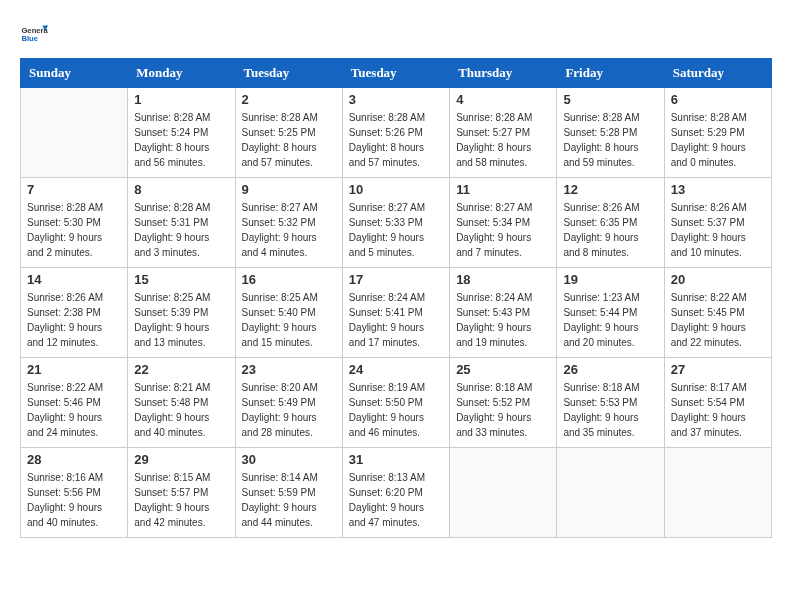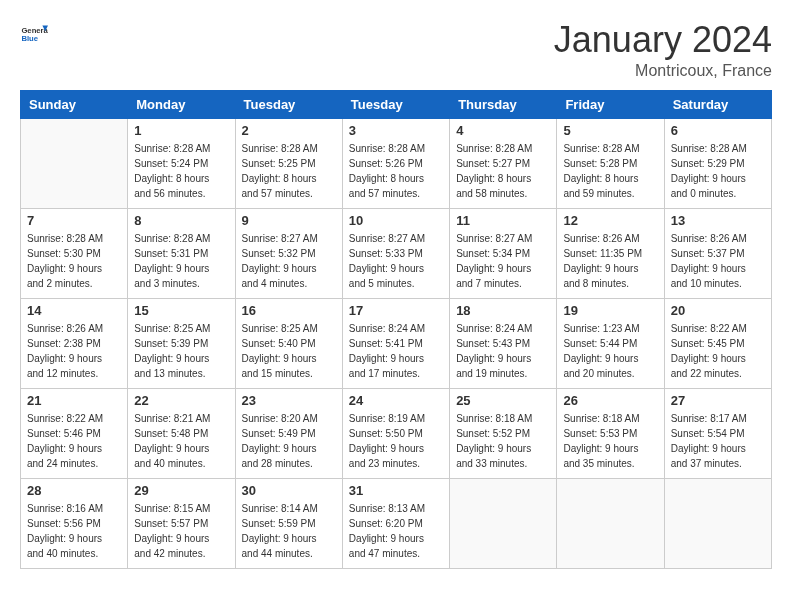--- a/index.html
+++ b/index.html
@@ -45,20 +45,21 @@
       font-size: 11px;
     }
     .calendar th {
       background-color: #1565c0;
       color: #fff;
       text-align: left;
       padding: 6px 8px;
       font-size: 13px;
       font-weight: bold;
       border: 1px solid #1565c0;
+      font-family: Liberation Serif, serif;
     }
     .calendar td {
       border: 1px solid #ccc;
       vertical-align: top;
       padding: 4px 6px;
       width: calc(100% / 7);
       min-height: 80px;
       background: #fff;
     }
     .calendar td.empty {
@@ -84,24 +85,20 @@
 
 <div class="header">
   <div class="logo">
     <svg class="logo-icon" viewBox="0 0 40 40">
       <rect x="0" y="0" width="40" height="40" fill="white"></rect>
       <text x="2" y="18" font-size="11" font-weight="bold" fill="#333" font-family="Arial">General</text>
       <text x="2" y="30" font-size="11" font-weight="bold" fill="#1565c0" font-family="Arial">Blue</text>
       <polygon points="32,8 40,8 36,16" fill="#1565c0"></polygon>
     </svg>
   </div>
-  <div class="title-block">
-    <div class="month-title">January 2024</div>
-    <div class="location">Montricoux, France</div>
-  </div>
 </div>
 
 <table class="calendar">
   <thead>
     <tr>
     <th>Sunday</th>
         <th>Monday</th>
         <th>Tuesday</th>
         <th>Tuesday</th>
         <th>Thursday</th>
@@ -153,21 +150,21 @@
         <td>
           <div class="day-number">10</div>
           <div class="day-info"><span>Sunrise: 8:27 AM</span><br><span>Sunset: 5:33 PM</span><br><span>Daylight: 9 hours</span><br><span>and 5 minutes.</span></div>
         </td>
         <td>
           <div class="day-number">11</div>
           <div class="day-info"><span>Sunrise: 8:27 AM</span><br><span>Sunset: 5:34 PM</span><br><span>Daylight: 9 hours</span><br><span>and 7 minutes.</span></div>
         </td>
         <td>
           <div class="day-number">12</div>
-          <div class="day-info"><span>Sunrise: 8:26 AM</span><br><span>Sunset: 11:35 PM</span><br><span>Daylight: 9 hours</span><br><span>and 8 minutes.</span></div>
+          <div class="day-info"><span>Sunrise: 8:26 AM</span><br><span>Sunset: 6:35 PM</span><br><span>Daylight: 9 hours</span><br><span>and 8 minutes.</span></div>
         </td>
         <td>
           <div class="day-number">13</div>
           <div class="day-info"><span>Sunrise: 8:26 AM</span><br><span>Sunset: 5:37 PM</span><br><span>Daylight: 9 hours</span><br><span>and 10 minutes.</span></div>
         </td>
       </tr>
       <tr class="week-row">
         <td>
           <div class="day-number">14</div>
           <div class="day-info"><span>Sunrise: 8:26 AM</span><br><span>Sunset: 2:38 PM</span><br><span>Daylight: 9 hours</span><br><span>and 12 minutes.</span></div>
@@ -205,21 +202,21 @@
         <td>
           <div class="day-number">22</div>
           <div class="day-info"><span>Sunrise: 8:21 AM</span><br><span>Sunset: 5:48 PM</span><br><span>Daylight: 9 hours</span><br><span>and 40 minutes.</span></div>
         </td>
         <td>
           <div class="day-number">23</div>
           <div class="day-info"><span>Sunrise: 8:20 AM</span><br><span>Sunset: 5:49 PM</span><br><span>Daylight: 9 hours</span><br><span>and 28 minutes.</span></div>
         </td>
         <td>
           <div class="day-number">24</div>
-          <div class="day-info"><span>Sunrise: 8:19 AM</span><br><span>Sunset: 5:50 PM</span><br><span>Daylight: 9 hours</span><br><span>and 23 minutes.</span></div>
+          <div class="day-info"><span>Sunrise: 8:19 AM</span><br><span>Sunset: 5:50 PM</span><br><span>Daylight: 9 hours</span><br><span>and 46 minutes.</span></div>
         </td>
         <td>
           <div class="day-number">25</div>
           <div class="day-info"><span>Sunrise: 8:18 AM</span><br><span>Sunset: 5:52 PM</span><br><span>Daylight: 9 hours</span><br><span>and 33 minutes.</span></div>
         </td>
         <td>
           <div class="day-number">26</div>
           <div class="day-info"><span>Sunrise: 8:18 AM</span><br><span>Sunset: 5:53 PM</span><br><span>Daylight: 9 hours</span><br><span>and 35 minutes.</span></div>
         </td>
         <td>

